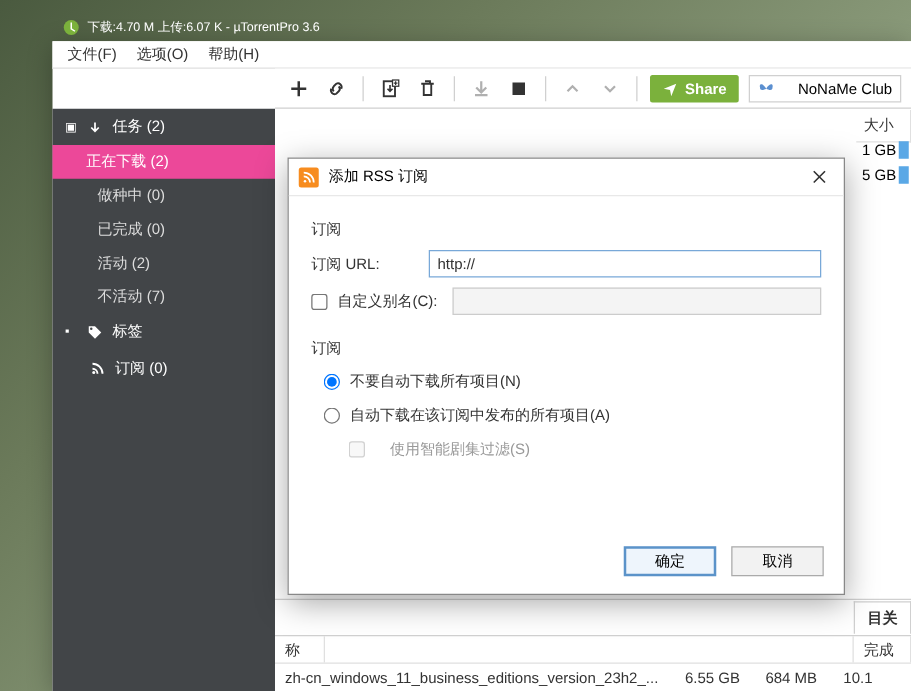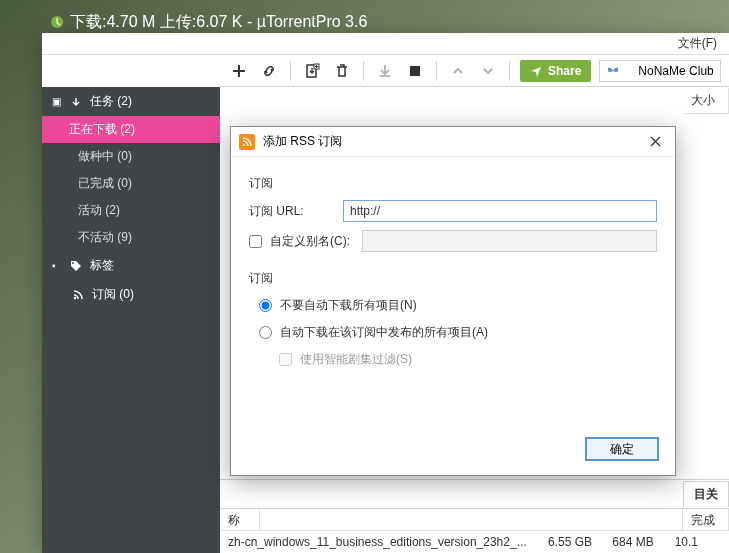--- a/index.html
+++ b/index.html
@@ -1,21 +1,21 @@
 <!DOCTYPE html>
 <html><head>
 <meta charset="utf-8">
 <style>
 * { margin: 0; padding: 0; box-sizing: border-box; font-family: "Microsoft YaHei", "Segoe UI", Tahoma, sans-serif; font-size: 12px; }
 body { width: 729px; height: 553px; overflow: hidden; background: linear-gradient(135deg, #4a5a3f 0%, #6b7a5a 30%, #8a9a7a 60%, #b5a590 100%); position: relative; }
 .window { position: absolute; left: 42px; top: 33px; right: 0; bottom: 0; background: #fff; box-shadow: 0 4px 20px rgba(0,0,0,0.3); }
 .titlebar { height: 22px; background: transparent; color: #fff; padding: 2px 8px; display: flex; align-items: center; position: absolute; top: -22px; left: 0; right: 0; }
 .titlebar-icon { width: 14px; height: 14px; margin-right: 6px; }
-.titlebar-text { color: #fff; font-size: 16px; }
-.menubar { height: 22px; display: flex; align-items: flex-end; padding: 0 4px; background: #fff; border-bottom: 1px solid #e0e0e0; flex-direction: column; }
+.titlebar-text { color: #fff; font-size: 10px; }
+.menubar { height: 22px; display: flex; align-items: center; padding: 0 4px; background: #fff; border-bottom: 1px solid #e0e0e0; }
 .menubar-item { padding: 2px 8px; color: #333; cursor: default; }
 .toolbar { height: 32px; display: flex; align-items: center; background: #fff; border-bottom: 1px solid #d0d0d0; padding: 0 4px; }
 .sidebar { position: absolute; left: 0; top: 54px; bottom: 0; width: 178px; background: #424548; color: #fff; }
 .main { position: absolute; left: 178px; top: 22px; right: 0; bottom: 0; background: #fff; }
 .sidebar-header { display: flex; align-items: center; padding: 6px 10px; gap: 8px; cursor: default; }
 .sidebar-header .tog { width: 10px; display: inline-block; font-size: 10px; }
 .sidebar-header .arrow-down { font-size: 10px; display: inline-block; }
 .sidebar-item { padding: 5px 10px 5px 36px; cursor: default; color: #ddd; }
 .sidebar-item.active { background: #ec4899; color: #fff; padding-left: 27px; }
 .tb-btn { width: 26px; height: 26px; display: flex; align-items: center; justify-content: center; margin: 0 2px; cursor: default; color: #444; }
@@ -34,21 +34,21 @@
 .dlg-title .rss-ic { width: 16px; height: 16px; background: #f78c1f; display: flex; align-items: center; justify-content: center; color: #fff; font-weight: bold; font-size: 10px; border-radius: 2px; margin-right: 8px; }
 .dlg-title .close { margin-left: auto; width: 24px; height: 24px; display: flex; align-items: center; justify-content: center; cursor: default; font-size: 14px; }
 .dlg-body { padding: 12px 18px; }
 .fs-label { color: #333; margin: 6px 0 8px 0; }
 .row2 { display: flex; align-items: center; margin: 8px 0; gap: 8px; }
 .lbl { width: 86px; color: #333; }
 .inp { flex: 1; height: 22px; border: 1px solid #78a8d8; background: #fff; padding: 2px 6px; color: #333; outline: none; }
 .inp2 { flex: 1; height: 22px; border: 1px solid #ccc; background: #f4f4f4; padding: 2px 6px; color: #888; }
 .chk { width: 13px; height: 13px; }
 .radio-row { display: flex; align-items: center; gap: 8px; margin: 10px 0 10px 10px; color: #333; }
-.sub-chk { margin-left: 30px; display: flex; align-items: center; gap: 8px; color: #999; }
+.sub-chk { margin-left: 30px; display: flex; align-items: center; gap: 20px; color: #999; }
 .dlg-buttons { position: absolute; bottom: 14px; right: 16px; display: flex; gap: 12px; }
 .dlg-btn { width: 74px; height: 24px; border: 1px solid #aaa; background: #f2f2f2; display: flex; align-items: center; justify-content: center; cursor: default; }
 .dlg-btn.primary { border: 2px solid #5b93c9; background: #eef5fc; }
 .bottom-table { position: absolute; left: 178px; right: 0; bottom: 0; background: #fff; border-top: 1px solid #d0d0d0; }
 .bt-head { display: flex; height: 22px; border-bottom: 1px solid #e0e0e0; }
 .bt-head .th { padding: 3px 8px; border-right: 1px solid #e0e0e0; color: #333; }
 .bt-row { display: flex; height: 22px; align-items: center; }
 .bt-row .td { padding: 3px 8px; color: #333; white-space: nowrap; overflow: hidden; }
 .detail-tabs { position: absolute; left: 178px; right: 0; bottom: 48px; height: 26px; border-top: 1px solid #d0d0d0; display: flex; align-items: flex-start; font-weight: bold; }
 .detail-tab { padding: 4px 10px; border: 1px solid #d0d0d0; border-bottom: none; margin-left: 4px; background: #fff; color: #333; position: relative; top: 1px; }
@@ -82,21 +82,21 @@
         <svg width="12" height="12" viewBox="0 0 12 12">
             <path d="M6 2v7M3 6l3 3 3-3" stroke="#fff" stroke-width="1.4" fill="none"></path>
           </svg>
       </span>
       <span>任务  (2)</span>
     </div>
     <div class="sidebar-item active">正在下载 (2)</div>
     <div class="sidebar-item">做种中 (0)</div>
     <div class="sidebar-item">已完成 (0)</div>
     <div class="sidebar-item">活动 (2)</div>
-    <div class="sidebar-item">不活动 (9)</div>
+    <div class="sidebar-item">不活动 (7)</div>
 
     <div class="sidebar-header">
       <span class="tog">▪</span>
       <span>
         <svg width="12" height="12" viewBox="0 0 12 12">
             <path d="M1 1h5l5 5-5 5-5-5z" fill="#fff"></path>
             <circle cx="3" cy="3" r="1" fill="#424548"></circle>
           </svg>
       </span>
       <span>标签</span>
@@ -176,20 +176,30 @@
             <svg width="14" height="12" viewBox="0 0 14 12">
               <path d="M7 6C5 2 1 1 2 5c0 3 3 2 5 1M7 6c2-4 6-5 5-1 0 3-3 2-5 1" fill="#5b8fd0"></path>
             </svg>
           </span>
         <span>NoNaMe Club</span>
       </div>
     </div>
 
     <div class="table-header" style="top:33px;margin-left:16px;">
       <div class="th" style="width:44px">大小</div>
+    </div>
+    <div class="rows">
+      <div class="row-size" style="width:46px">
+        <span>1 GB</span>
+        <span class="prog-seg"></span>
+      </div>
+      <div class="row-size" style="width:46px">
+        <span>5 GB</span>
+        <span class="prog-seg"></span>
+      </div>
     </div>
   </div>
 
   <div class="detail-tabs">
     <div class="detail-tab" style="margin-left:auto">目关</div>
   </div>
 
   <div class="bottom-table">
     <div class="bt-head">
       <div class="th" style="width:40px">称</div>
@@ -241,14 +251,15 @@
       <input type="radio" name="dl" style="">
       <span>自动下载在该订阅中发布的所有项目(A)</span>
     </label>
     <label class="sub-chk">
       <input type="checkbox" class="chk" disabled="" style="">
       <span>使用智能剧集过滤(S)</span>
     </label>
   </div>
   <div class="dlg-buttons">
     <div class="dlg-btn primary">确定</div>
+    <div class="dlg-btn">取消</div>
   </div>
 </div>
 
 </body></html>

